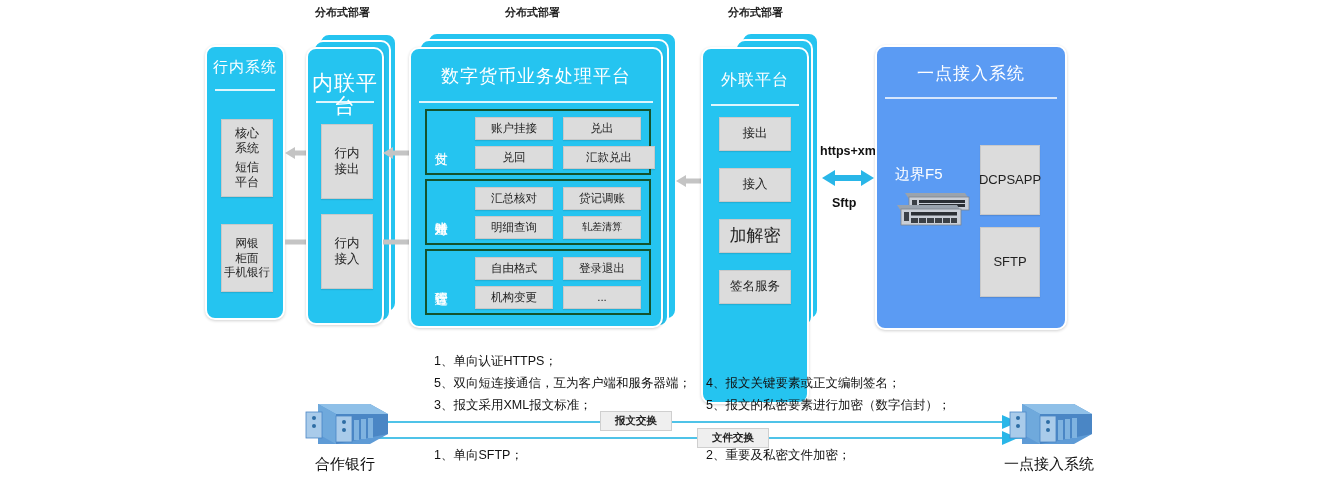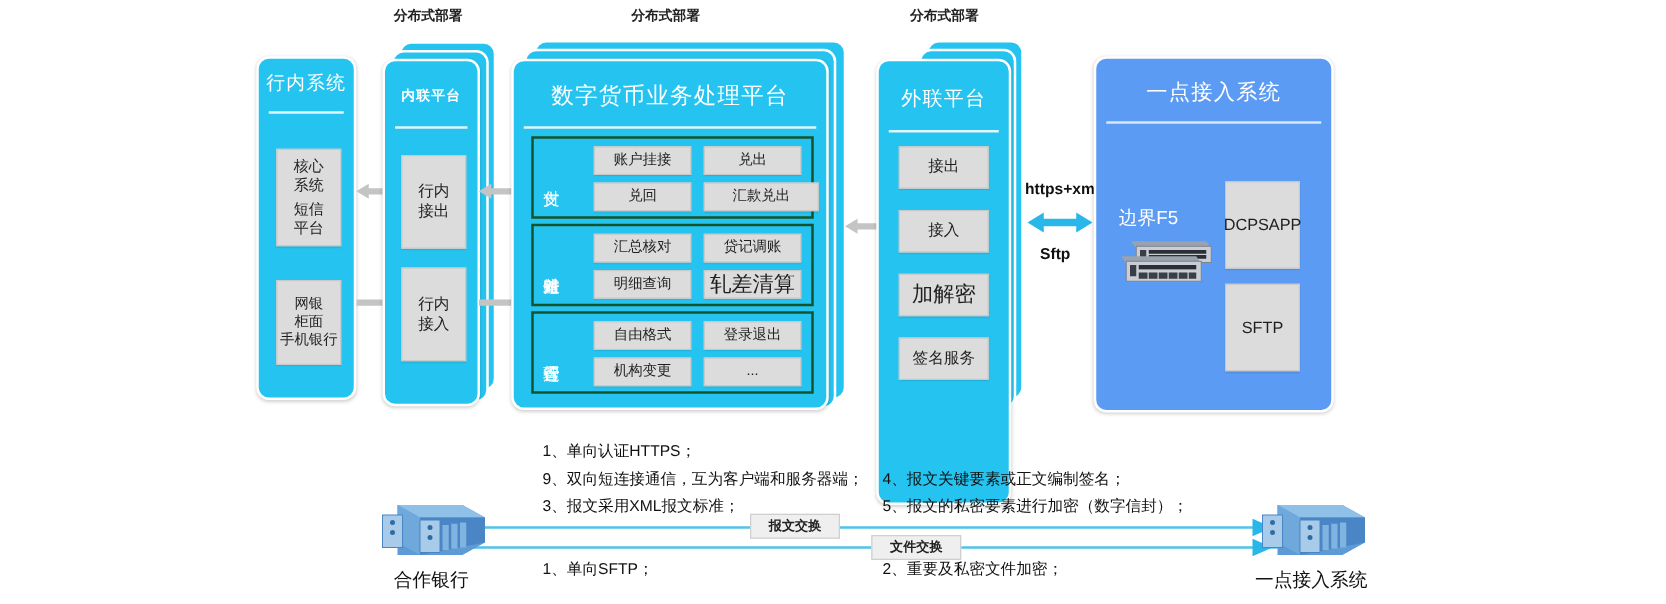--- a/index.html
+++ b/index.html
@@ -201,21 +201,21 @@
   </div>
   <div class="garrow" style="left:285px; top:235px;">
     <svg width="36" height="14" viewBox="0 0 36 14">
       <polygon points="36,7 26,1 26,4.5 0,4.5 0,9.5 26,9.5 26,13" fill="#C4C4C4"></polygon>
     </svg>
   </div>
 
   <div class="stack-layer" style="left:319px; top:33px; width:78px; height:280px;"></div>
   <div class="stack-layer" style="left:313px; top:40px; width:78px; height:282px;"></div>
   <div class="panel" style="left:306px; top:47px; width:78px; height:278px;">
-    <div class="panel-title" style="position:absolute; left:0; top:22px; width:100%; font-size:11px;font-weight:bold;">内联平台</div>
+    <div class="panel-title" style="position:absolute; left:0; top:22px; width:100%; font-size:21px;">内联平台</div>
     <div class="panel-divider" style="top:52px;"></div>
 
     <div class="tile" style="left:13px; top:75px; width:52px; height:75px; font-size:12.5px; flex-direction:column;">
       <span>行内</span>
       <span>接出</span>
     </div>
     <div class="tile" style="left:13px; top:165px; width:52px; height:75px; font-size:12.5px; flex-direction:column;">
       <span>行内</span>
       <span>接入</span>
     </div>
@@ -244,21 +244,21 @@
       <div class="tile" style="left:136px; top:6px; width:78px; height:23px; font-size:11.5px;">兑出</div>
       <div class="tile" style="left:48px; top:35px; width:78px; height:23px; font-size:11.5px;">兑回</div>
       <div class="tile" style="left:136px; top:35px; width:92px; height:23px; font-size:11.5px;">汇款兑出</div>
     </div>
 
     <div class="group" style="left:14px; top:130px; width:226px; height:66px;">
       <div class="group-label" style="left:4px; top:0; width:20px; height:100%; font-size:13px;">对账差错</div>
       <div class="tile" style="left:48px; top:6px; width:78px; height:23px; font-size:11.5px;">汇总核对</div>
       <div class="tile" style="left:136px; top:6px; width:78px; height:23px; font-size:11.5px;">贷记调账</div>
       <div class="tile" style="left:48px; top:35px; width:78px; height:23px; font-size:11.5px;">明细查询</div>
-      <div class="tile" style="left:136px; top:35px; width:78px; height:23px; font-size:17px;">轧差清算</div>
+      <div class="tile" style="left:136px; top:35px; width:78px; height:23px; font-size:10px;">轧差清算</div>
     </div>
 
     <div class="group" style="left:14px; top:200px; width:226px; height:66px;">
       <div class="group-label" style="left:4px; top:0; width:20px; height:100%; font-size:13px;">运行管理</div>
       <div class="tile" style="left:48px; top:6px; width:78px; height:23px; font-size:11.5px;">自由格式</div>
       <div class="tile" style="left:136px; top:6px; width:78px; height:23px; font-size:11.5px;">登录退出</div>
       <div class="tile" style="left:48px; top:35px; width:78px; height:23px; font-size:11.5px;">机构变更</div>
       <div class="tile" style="left:136px; top:35px; width:78px; height:23px; font-size:11.5px;">...</div>
     </div>
   </div>
@@ -324,21 +324,21 @@
     </div>
 
     <div class="tile" style="left:103px; top:98px; width:60px; height:70px; font-size:13px; flex-direction:row;">
       <span>DCPS</span>
       <span>APP</span>
     </div>
     <div class="tile" style="left:103px; top:180px; width:60px; height:70px; font-size:13px;">SFTP</div>
   </div>
 
   <div class="note" style="left:434px; top:352px;">1、单向认证HTTPS；</div>
-  <div class="note" style="left:434px; top:374px;">9、双向短连接通信，互为客户端和服务器端；</div>
+  <div class="note" style="left:434px; top:374px;">5、双向短连接通信，互为客户端和服务器端；</div>
   <div class="note" style="left:434px; top:396px;">3、报文采用XML报文标准；</div>
 
   <div class="note" style="left:706px; top:374px;">4、报文关键要素或正文编制签名；</div>
   <div class="note" style="left:706px; top:396px;">5、报文的私密要素进行加密（数字信封）；</div>
 
   <div class="flowline" style="left:352px; top:421px; width:680px;"></div>
   <div class="abs" style="left:318px; top:414px;">
     <svg width="18" height="16" viewBox="0 0 18 16">
         <polygon points="0,8 16,1 16,15" fill="#29B6E8"></polygon>
       </svg>

